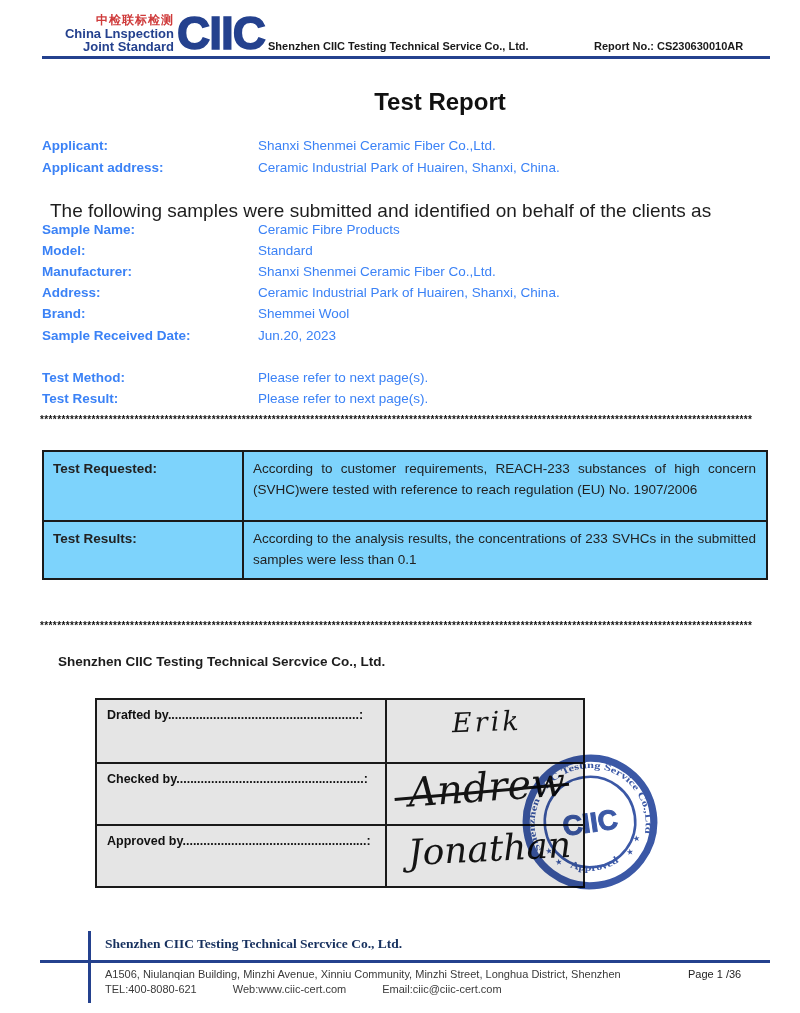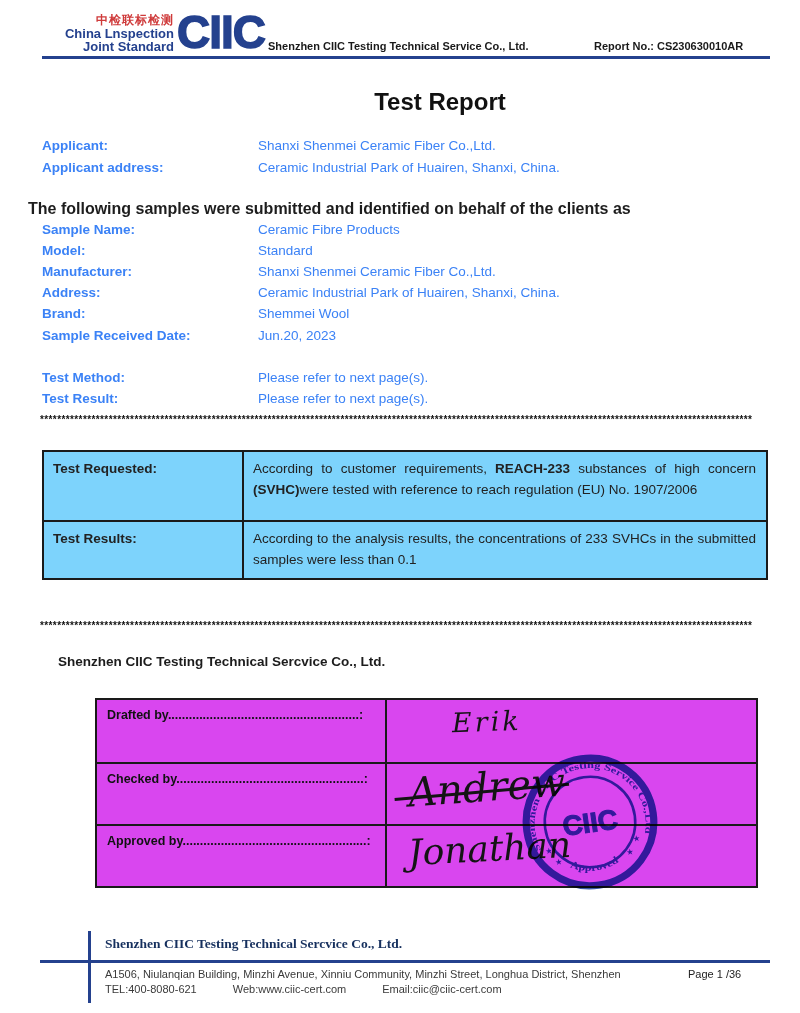--- a/index.html
+++ b/index.html
@@ -2,61 +2,61 @@
 <html><head>
 <meta charset="utf-8">
 <title>Test Report</title>
 <style>
   html,body { margin:0; padding:0; background:#ffffff; }
   body { width:800px; height:1013px; position:relative; overflow:hidden;
          font-family:"Liberation Sans", sans-serif; color:#222; }
   .abs { position:absolute; }
 
   
-  .logo-block { left:46px; top:10px; display:flex; align-items:center; }
+  .logo-block { left:46px; top:10px; display:flex; align-items:flex-end; }
   .logo-text { text-align:right; line-height:13px; padding-top:4px; width:128px; }
   .logo-cn   { color:#cf3a3a; font-size:12px; font-weight:bold; letter-spacing:1px; }
   .logo-en   { color:#24418e; font-size:13px; font-weight:bold; }
   .logo-ciic { color:#24418e; font-size:46px; font-weight:bold; line-height:40px;
                margin-left:3px; letter-spacing:-1px;
                -webkit-text-stroke:1.5px #24418e; }
   .header-company { left:268px; top:40px; font-size:11px; font-weight:bold; color:#1a1a1a; }
   .report-no      { left:594px; top:40px; font-size:11px; font-weight:bold; color:#1a1a1a; }
   .header-line    { left:42px; top:56px; width:728px; height:3px; background:#24418e; }
 
   
   .title { left:0; top:88px; width:800px; text-align:center;
            font-size:24px; font-weight:bold; color:#111;margin-left:40px; }
 
   
   .info-row { left:42px; width:730px; font-size:13.5px; color:#3b82f6; }
   .info-row .lbl { display:inline-block; width:216px; font-weight:bold; }
-  .intro { left:28px; top:200px; font-size:16px; color:#1d1d1d;font-weight:bold; }
+  .intro { left:50px; top:200px; font-size:19px; color:#1d1d1d; }
 
   
   .sep { left:40px; width:730px; height:12px; overflow:hidden; white-space:nowrap;
          font-size:10px; font-weight:bold; letter-spacing:0.4px; color:#111; }
 
   
   .req-table { left:42px; top:450px; width:726px; border:2px solid #1a1a1a;
                display:grid; grid-template-columns:200px 1fr; grid-template-rows:68px 58px;
                background:#7dd3fc; box-sizing:border-box; }
   .req-cell { padding:6px 10px 0 9px; font-size:13.5px; line-height:21px; box-sizing:border-box; }
   .req-cell.r2 { border-top:2px solid #1a1a1a; }
   .req-cell.lbl { border-right:2px solid #1a1a1a; font-weight:bold; }
   .req-cell.txt { text-align:justify; }
-  .req-cell.txt strong { font-weight:bold; }
+  .req-cell.txt strong { font-weight:normal; }
 
   
   .mid-company { left:58px; top:654px; font-size:13.5px; font-weight:bold; color:#1c1c1c; }
 
   
-  .sig-table { left:95px; top:698px; width:663px; border:2px solid #1a1a1a;
+  .sig-table { left:95px; top:698px; width:490px; border:2px solid #1a1a1a;
                display:grid; grid-template-columns:290px 1fr;
-               grid-template-rows:62px 62px 62px; box-sizing:border-box; background:#d946ef; }
+               grid-template-rows:62px 62px 62px; box-sizing:border-box; background:#e5e5e5; }
   .sig-cell { box-sizing:border-box; }
   .sig-cell.lbl { border-right:2px solid #1a1a1a; font-weight:bold; font-size:12.5px;
                   padding:8px 0 0 10px; color:#111; }
   .sig-cell.r23 { border-top:2px solid #1a1a1a; }
 
   .sig { font-family:"DejaVu Serif", serif; font-style:italic; color:#141414; z-index:3; }
   .sig-erik     { left:452px; top:706px; font-size:27px; transform:rotate(-2deg); letter-spacing:3px; }
   .sig-andrew   { left:408px; top:764px; font-size:40px; transform:rotate(-4deg); }
   .sig-andrew::after { content:""; position:absolute; left:-14px; top:26px; width:175px; height:3px;
                        background:#141414; transform:rotate(-1deg); }

